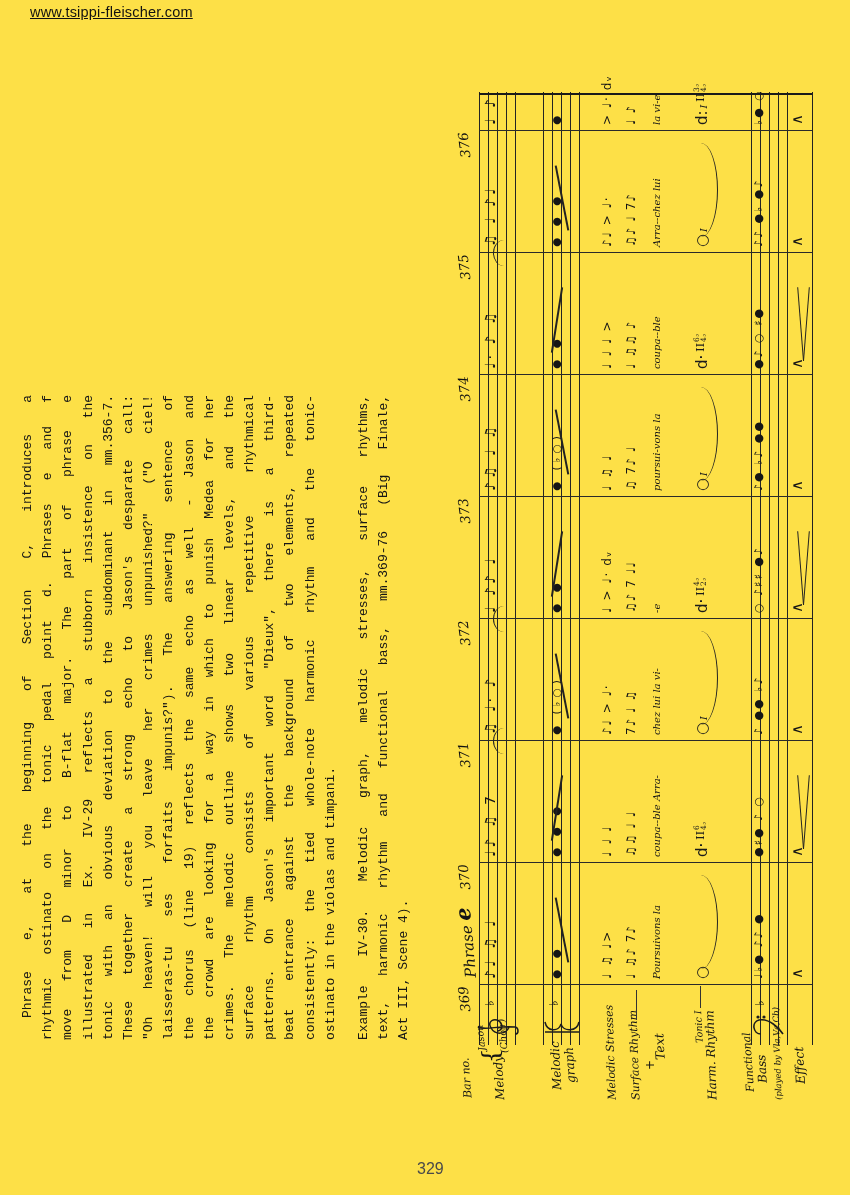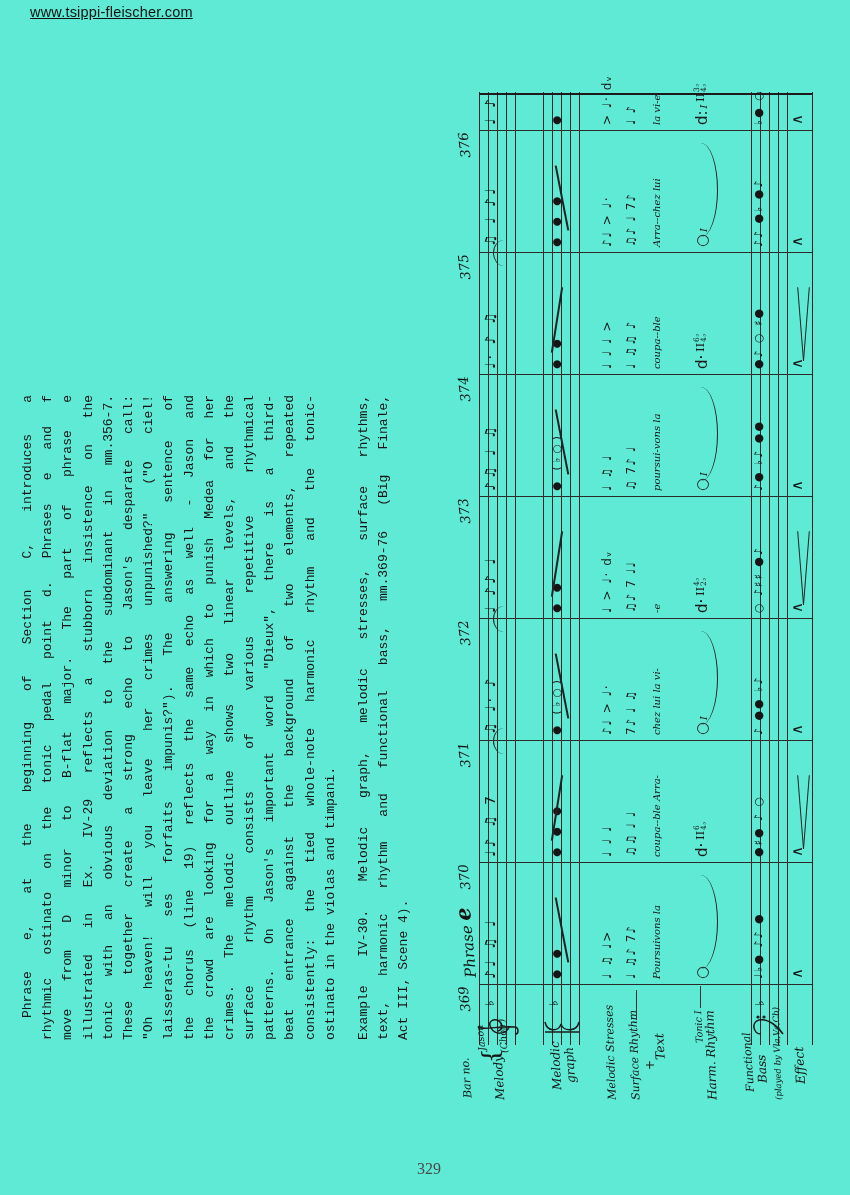--- a/index.html
+++ b/index.html
@@ -1,16 +1,16 @@
 <!DOCTYPE html>
 <html><head>
 <meta charset="utf-8">
 <style>
   html,body{margin:0;padding:0;background:#ffffff;}
-  .sheet{position:relative;width:850px;height:1195px;background:#5eead4;overflow:hidden;
+  .sheet{position:relative;width:850px;height:1195px;background:#fde047;overflow:hidden;
          font-family:"Liberation Sans",sans-serif;color:#1b1b1b;}
   
   .url{position:absolute;left:30px;top:4px;font-family:"Liberation Sans",sans-serif;
        font-size:14.5px;color:#111;text-decoration:underline;letter-spacing:.2px;}
   
   .rot{position:absolute;transform:rotate(-90deg);transform-origin:top left;}
   
   .textblock{left:18px;top:1040px;width:645px;height:402px;
              font-family:"Liberation Mono","DejaVu Sans Mono",monospace;
              font-size:13px;color:#161616;}
@@ -80,21 +80,21 @@
   .gbeam.alt{transform:rotate(9deg);top:101px;}
   .wedge{position:absolute;left:14px;top:340px;width:74px;height:16px;}
   .wedge::before,.wedge::after{content:"";position:absolute;left:0;top:8px;width:100%;
         height:1.2px;background:#222;transform-origin:left center;}
   .wedge::before{transform:rotate(-4.5deg);}
   .wedge::after{transform:rotate(4.5deg);}
   .keysig{position:absolute;font-size:12px;font-family:"DejaVu Sans",sans-serif;color:#111;}
   .clef{position:absolute;}
   
   .pagenum{position:absolute;left:417px;top:1160px;font-size:16px;color:#4a4a4a;
-           font-family:Liberation Serif, serif;}
+           font-family:Liberation Sans, sans-serif;}
 </style>
 </head>
 <body>
 
 <div class="sheet">
 
   <a class="url">www.tsippi-fleischer.com</a>
 
   <div class="rot textblock">
       <div class="tline first">Phrase e, at the beginning of Section C, introduces a</div>

